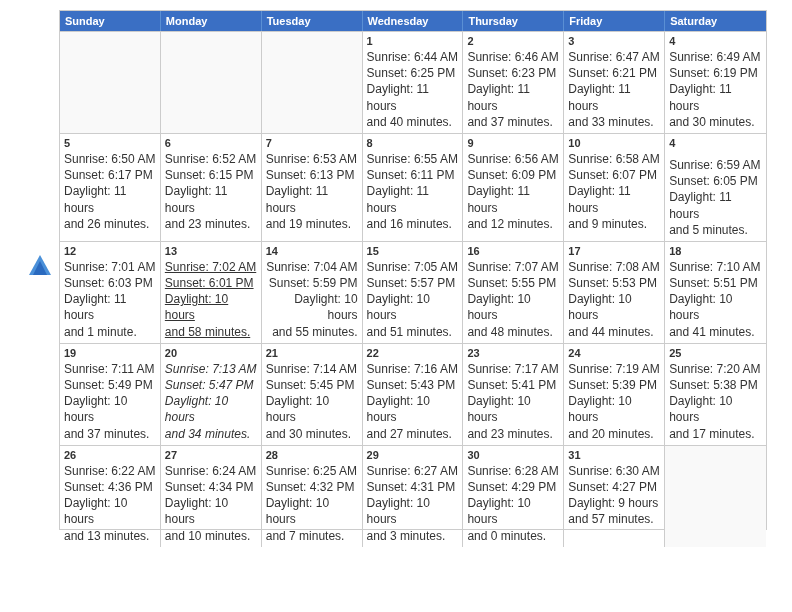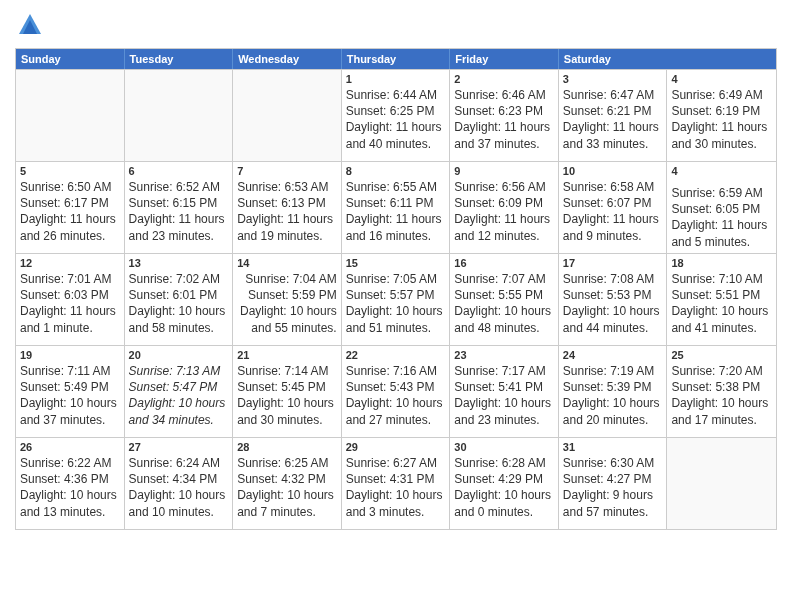--- a/index.html
+++ b/index.html
@@ -6,23 +6,23 @@
     body {
       font-family: Arial, sans-serif;
       background: #fff;
       width: 792px;
       height: 612px;
       overflow: hidden;
     }
     .page {
       width: 792px;
       height: 540px;
-      padding: 10px 15px;
-      display: flex;
-      flex-direction: column;
+      padding: 10px 25px;
+      display: flex;
+      flex-direction: row;
     }
     .header {
       display: flex;
       justify-content: space-between;
       align-items: center;
       margin-bottom: 8px;
     }
     .logo {
       display: flex;
       align-items: center;
@@ -130,20 +130,21 @@
     </div>
     <div class="title-block">
       <div class="month-title"></div>
       <div class="location"></div>
     </div>
   </div>
 
   <div class="calendar">
     <div class="cal-header">
     <div class="cal-header-cell">Sunday</div>
+        <div class="cal-header-cell">Monday</div>
         <div class="cal-header-cell">Tuesday</div>
         <div class="cal-header-cell">Wednesday</div>
         <div class="cal-header-cell">Thursday</div>
         <div class="cal-header-cell">Friday</div>
         <div class="cal-header-cell">Saturday</div>
       </div>
     <div class="cal-body">
     <div class="cal-week">
           <div class="cal-cell empty"></div>
           <div class="cal-cell empty"></div>
@@ -231,21 +232,21 @@
         <div class="cal-week">
           <div class="cal-cell">
             <span class="day-num">12</span>
             <div class="cell-info" style="white-space: pre-line;">Sunrise: 7:01 AM
 Sunset: 6:03 PM
 Daylight: 11 hours
 and 1 minute.</div>
           </div>
           <div class="cal-cell">
             <span class="day-num">13</span>
-            <div class="cell-info" style="white-space: pre-line;">Sunrise: 7:02 AM
+            <div class="cell-info" style="white-space: pre-line; text-decoration: underline;">Sunrise: 7:02 AM
 Sunset: 6:01 PM
 Daylight: 10 hours
 and 58 minutes.</div>
           </div>
           <div class="cal-cell">
             <span class="day-num">14</span>
             <div class="cell-info" style="white-space: pre-line; text-align: right;">Sunrise: 7:04 AM
 Sunset: 5:59 PM
 Daylight: 10 hours
 and 55 minutes.</div>

